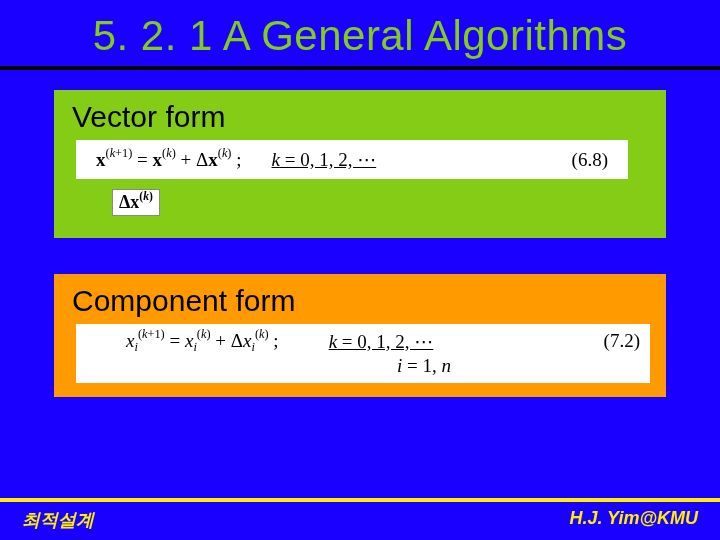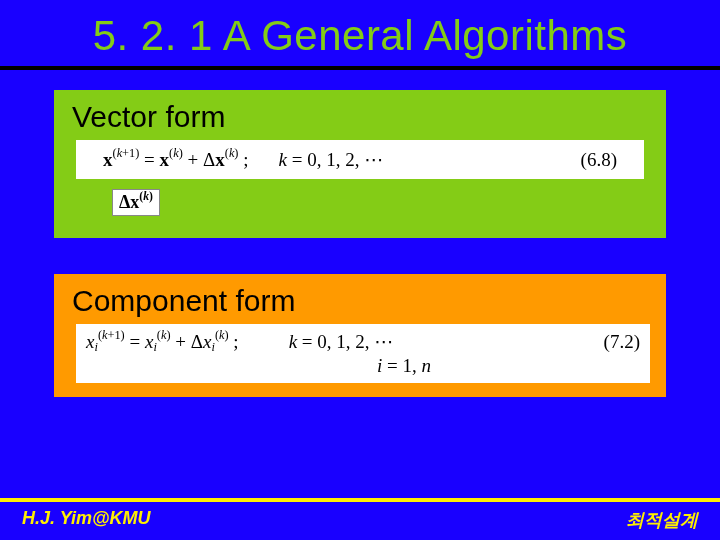--- a/index.html
+++ b/index.html
@@ -48,52 +48,54 @@
     padding: 10px 8px 14px 14px;
   }
   .panel-title {
     color: #000;
     font-size: 30px;
     font-weight: 400;
     margin: 0 0 6px 4px;
   }
   .eq-box {
     background: #fff;
-    padding: 8px 27px;
-    margin: 4px 8px 10px 8px;
+    padding: 8px 20px;
+    margin: 4px 24px 10px 8px;
     font-family: "Times New Roman", serif;
     font-size: 19px;
     color: #000;
     display: flex;
     align-items: center;
     justify-content: space-between;
   }
   .eq-left {
     display: inline-block;
   }
   .eq-mid {
     display: inline-block;
     margin-left: 30px;
+    text-decoration: underline;
   }
   .eq-right {
     display: inline-block;
     margin-left: auto;
   }
   .eq-box2 {
     background: #fff;
     padding: 6px 10px 6px 10px;
     margin: 4px 8px 0 8px;
     font-family: "Times New Roman", serif;
     font-size: 19px;
     color: #000;
   }
   .eq-row {
     display: flex;
-    align-items: center;
+    align-items: flex-start;
     justify-content: space-between;
+    margin-left: 40px;
   }
   .mini-box {
     background: #fff;
     border: 1px solid #888;
     display: inline-block;
     padding: 2px 6px;
     font-family: "Times New Roman", serif;
     font-size: 18px;
     vertical-align: middle;
   }
@@ -168,17 +170,17 @@
         <div class="eq-row" style="justify-content:center; margin-top:2px;">
           <span style="margin-left:82px;"><span class="it">i</span> = 1, <span class="it">n</span></span>
         </div>
       </div>
     </div>
 
   </div>
 
   <div class="footer-hr"></div>
   <div class="footer">
+    <span>최적설계</span>
     <span>H.J. Yim@KMU</span>
-    <span>최적설계</span>
   </div>
 
 </div>
 
 </body></html>

